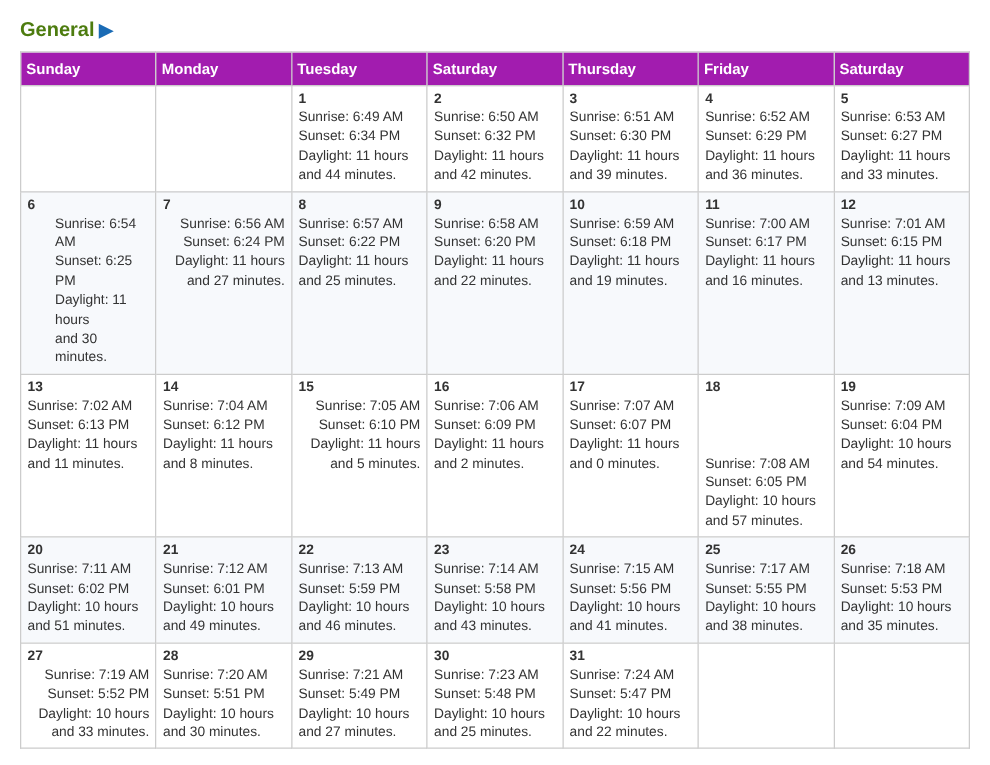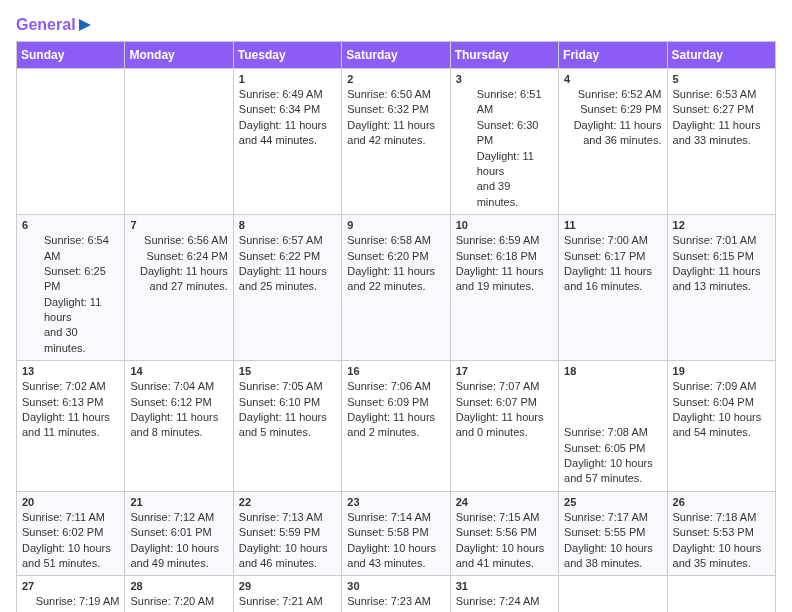--- a/index.html
+++ b/index.html
@@ -34,21 +34,21 @@
       font-size: 14px;
       color: #555;
       margin-top: 2px;
     }
     .calendar {
       width: 100%;
       border-collapse: collapse;
       border: 1px solid #ccc;
     }
     .calendar th {
-      background-color: #8b5cf6;
+      background-color: #a21caf;
       color: #fff;
       font-size: 12px;
       font-weight: bold;
       padding: 6px 4px;
       text-align: left;
       border: 1px solid #ccc;
     }
     .calendar td {
       border: 1px solid #ccc;
       vertical-align: top;
@@ -80,21 +80,21 @@
       display: flex;
       align-items: center;
     }
   </style>
 </head>
 <body>
 
 <div class="header">
   <div class="logo">
     <div class="logo-wrapper">
-      <span style="font-size:16px;font-weight:bold;color:#8b5cf6;">General</span>
+      <span style="font-size:16px;font-weight:bold;color:#4d7c0f;">General</span>
       <svg width="16" height="16" viewBox="0 0 16 16" style="margin-left:1px;margin-top:0px;">
         <polygon points="2,2 14,8 2,14" fill="#1a6bb5"></polygon>
       </svg>
     </div>
     <span style="font-size:16px;font-weight:bold;color:#1a6bb5;margin-top:-3px;"></span>
   </div>
   <div class="title-block">
     <div class="month-title"></div>
     <div class="location"></div>
   </div>
@@ -125,28 +125,28 @@
         </td>
         <td>
           <span class="day-number">2</span>
           <div class="day-info" style="white-space: pre-line;">Sunrise: 6:50 AM
 Sunset: 6:32 PM
 Daylight: 11 hours
 and 42 minutes.</div>
         </td>
         <td>
           <span class="day-number">3</span>
-          <div class="day-info" style="white-space: pre-line; margin-left: 21px;">Sunrise: 6:51 AM
+          <div class="day-info" style="white-space: pre-line;">Sunrise: 6:51 AM
 Sunset: 6:30 PM
 Daylight: 11 hours
 and 39 minutes.</div>
         </td>
         <td>
           <span class="day-number">4</span>
-          <div class="day-info" style="white-space: pre-line; text-align: right;">Sunrise: 6:52 AM
+          <div class="day-info" style="white-space: pre-line;">Sunrise: 6:52 AM
 Sunset: 6:29 PM
 Daylight: 11 hours
 and 36 minutes.</div>
         </td>
         <td>
           <span class="day-number">5</span>
           <div class="day-info" style="white-space: pre-line;">Sunrise: 6:53 AM
 Sunset: 6:27 PM
 Daylight: 11 hours
 and 33 minutes.</div>
@@ -213,21 +213,21 @@
         </td>
         <td>
           <span class="day-number">14</span>
           <div class="day-info" style="white-space: pre-line;">Sunrise: 7:04 AM
 Sunset: 6:12 PM
 Daylight: 11 hours
 and 8 minutes.</div>
         </td>
         <td>
           <span class="day-number">15</span>
-          <div class="day-info" style="white-space: pre-line;">Sunrise: 7:05 AM
+          <div class="day-info" style="white-space: pre-line; text-align: right;">Sunrise: 7:05 AM
 Sunset: 6:10 PM
 Daylight: 11 hours
 and 5 minutes.</div>
         </td>
         <td>
           <span class="day-number">16</span>
           <div class="day-info" style="white-space: pre-line;">Sunrise: 7:06 AM
 Sunset: 6:09 PM
 Daylight: 11 hours
 and 2 minutes.</div>

